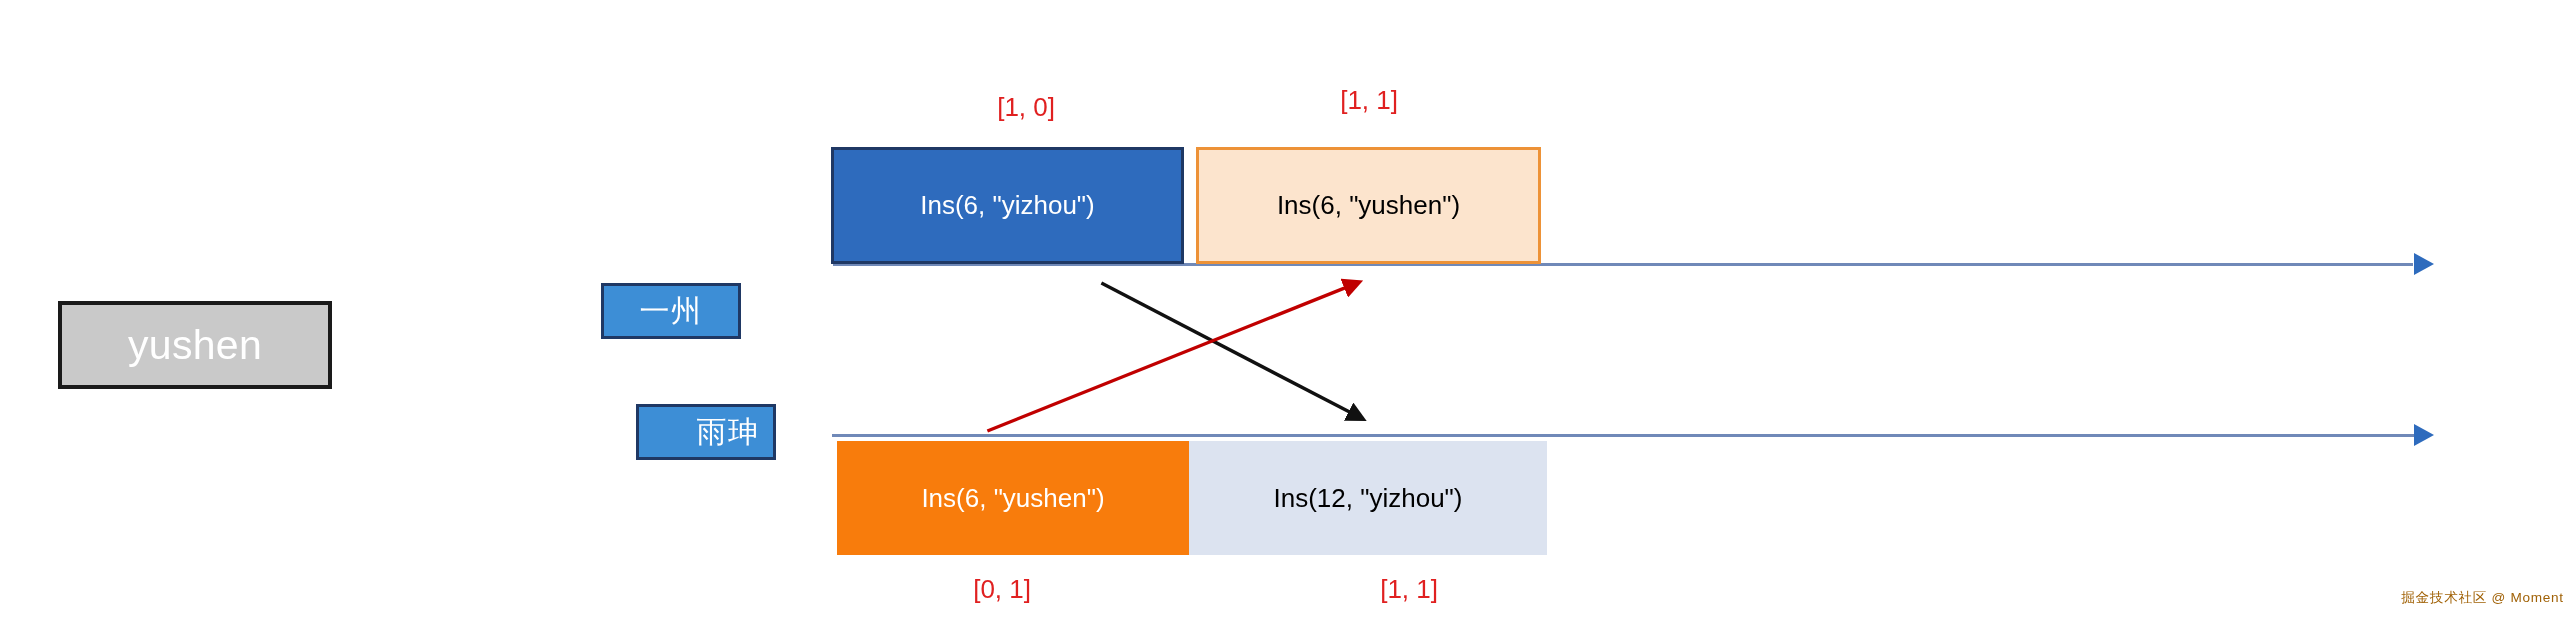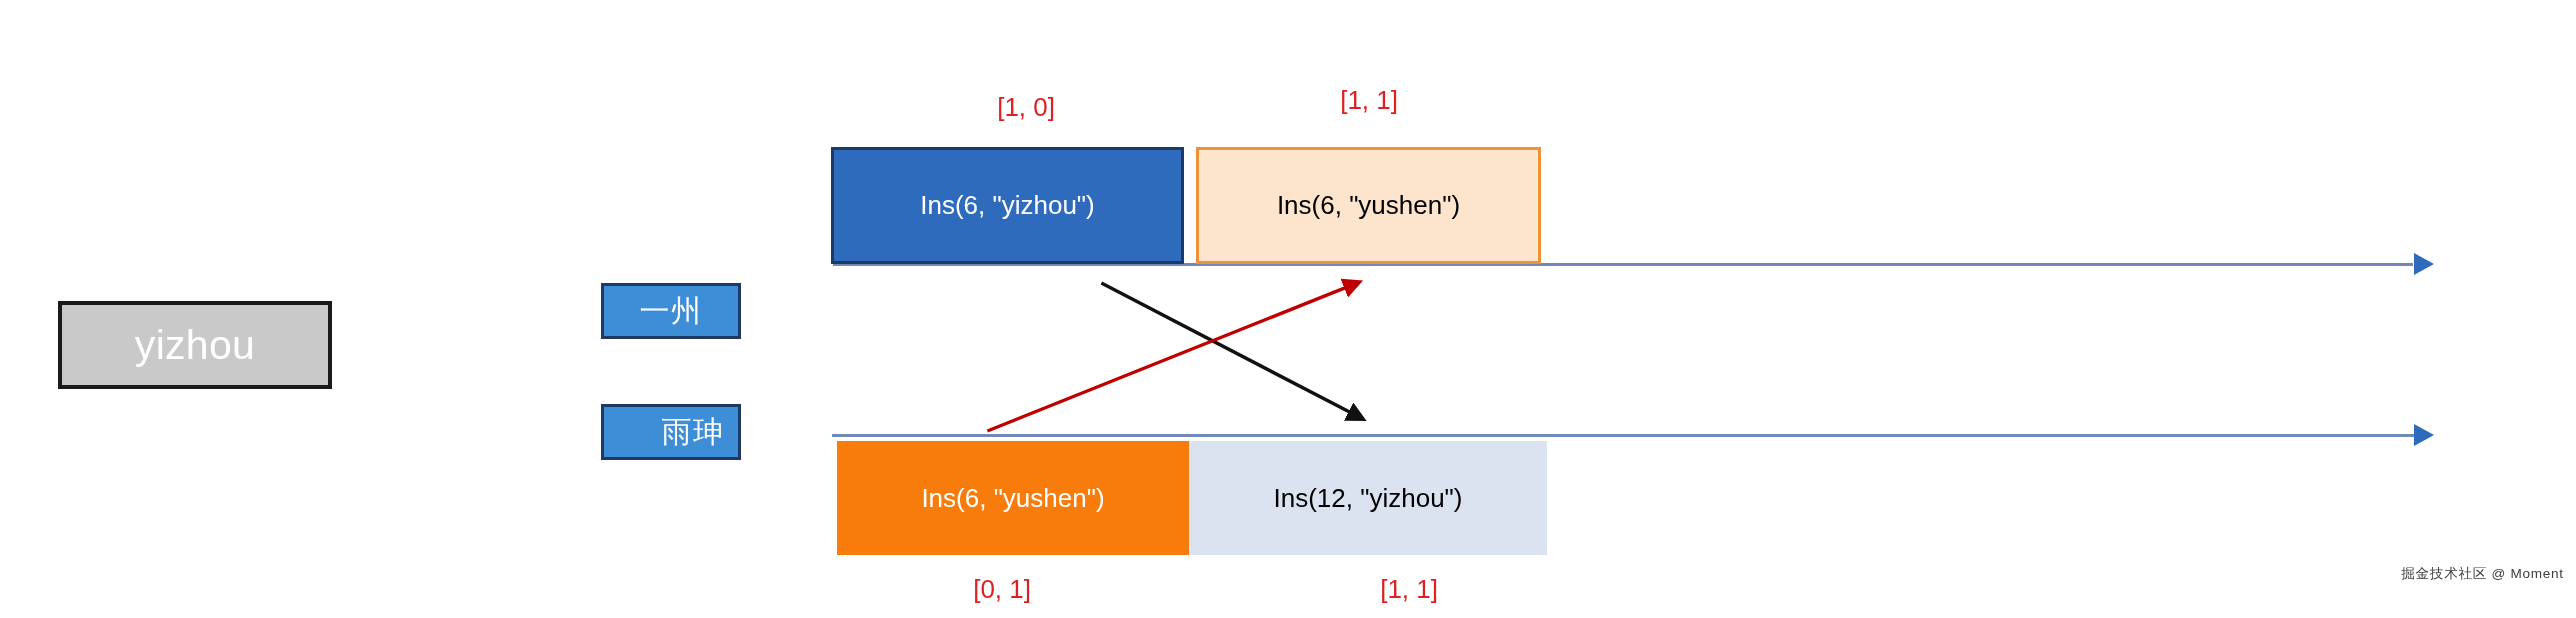--- a/index.html
+++ b/index.html
@@ -50,21 +50,21 @@
     box-sizing: border-box;
     display: flex;
     align-items: center;
     justify-content: center;
     color: #ffffff;
     font-size: 30px;
     font-weight: 400;
     letter-spacing: 1.4px;
   }
   #actor-top { left: 601px; top: 239px; margin-top: 44px; }
-  #actor-bottom { left: 601px; top: 404px; padding-left: 44px; }
+  #actor-bottom { left: 636px; top: 404px; padding-left: 44px; }
 
   
   .timeline {
     position: absolute;
     height: 2.7px;
     background: #7089b8;
   }
   #timeline-top { left: 833px; top: 263px; width: 1580px; }
   #timeline-bottom { left: 832px; top: 434px; width: 1582px; }
 
@@ -149,35 +149,35 @@
     top: 0;
     width: 2576px;
     height: 619px;
     pointer-events: none;
   }
 
   
   #watermark {
     position: absolute;
     right: 12.2px;
-    bottom: 36px;
-    color: #404040;
+    bottom: 12px;
+    color: #a16207;
     font-size: 13.6px;
     letter-spacing: 0.7px;
     white-space: nowrap;
     text-align: right;
   }
 </style>
 </head>
 <body>
 
 <div id="canvas">
 
   <div id="hello-box">
-    <span class="hello-text">yizhou</span>
+    <span class="hello-text">yushen</span>
   </div>
 
   <div class="actor-chip" id="actor-top">
     <span>一州</span>
   </div>
   <div class="actor-chip" id="actor-bottom">
     <span>雨珅</span>
   </div>
 
   <div class="timeline" id="timeline-top"></div>

